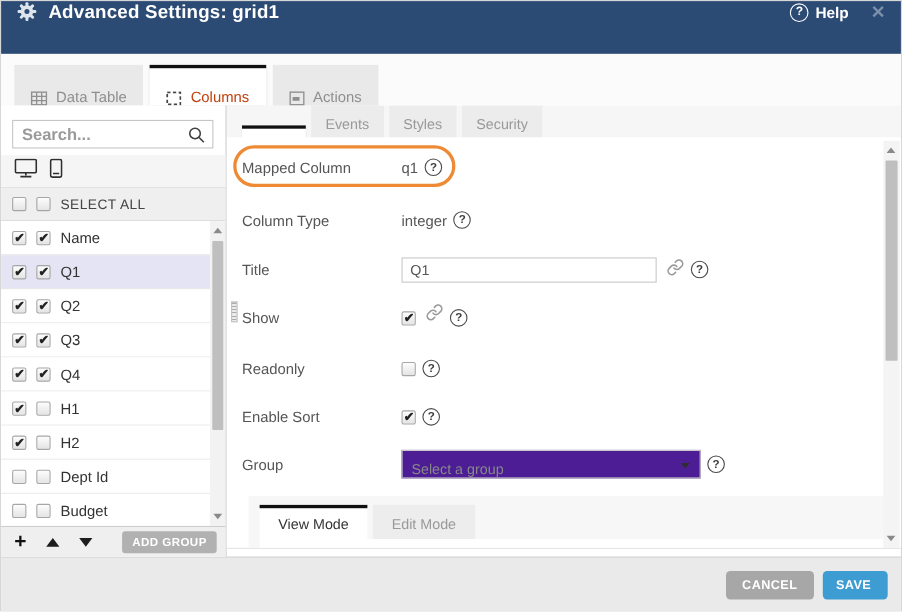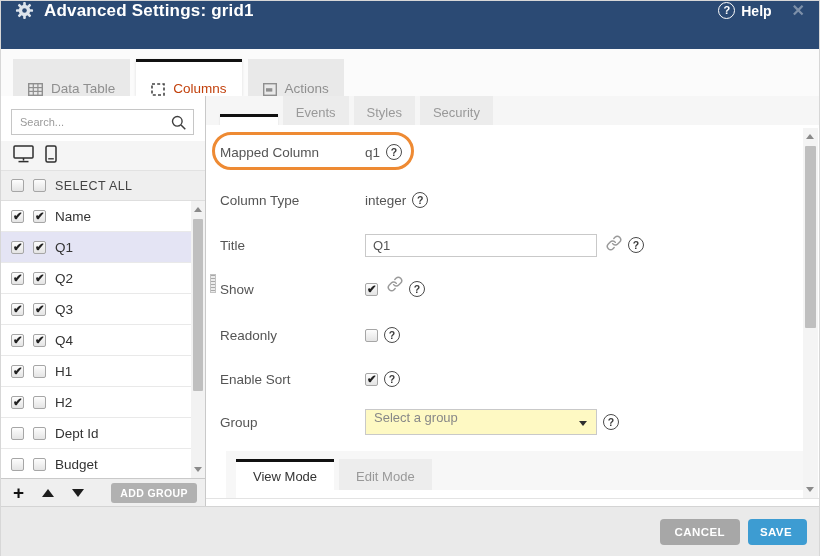--- a/index.html
+++ b/index.html
@@ -21,21 +21,21 @@
   .tab { background:#e9e9e9; color:#8f8f8f; font-size:13.5px; padding:0 15px; display:flex; align-items:flex-end; gap:8px; height:37px; border-top:3px solid transparent; cursor:pointer; }
   .tab.active { background:#fff; color:#c2410c; border-top:3px solid #111; box-shadow:0 1px 3px rgba(0,0,0,.12); }
 
   
   .content { display:flex; height:410px; position:relative; }
 
   
   .sidebar { width:205px; border-right:1px solid #c9c9c9; display:flex; flex-direction:column; background:#fff; }
   .search-wrap { padding:13px 11px 6px 10px; }
   .search-box { position:relative; border:1px solid #c6c6c6; height:26px; display:flex; align-items:center; background:#fff; }
-  .search-box input { border:none; outline:none; font-size:11px; color:#777; width:100%; padding:0 28px 0 8px; font-family:inherit; background:transparent; }
+  .search-box input { border:none; outline:none; font-size:15px; color:#777; width:100%; padding:0 28px 0 8px; font-family:inherit; background:transparent;font-weight:bold; }
   .search-box input::placeholder { color:#9a9a9a; }
   .search-ic { position:absolute; right:6px; top:4px; cursor:pointer; }
   .device-row { height:30px; background:#f5f5f5; border-bottom:1px solid #e2e2e2; display:flex; align-items:center; gap:11px; padding-left:12px; }
   .select-all { height:30px; background:#efefef; border-bottom:1px solid #dedede; display:flex; align-items:center; gap:9px; padding-left:10px; font-size:12.5px; color:#444; letter-spacing:.4px; }
   .col-list { flex:1; position:relative; overflow:hidden; }
   .col-rows { margin-right:14px; }
   .col-row { height:31px; border-bottom:1px solid #e9e9e9; display:flex; align-items:center; gap:9px; padding-left:10px; font-size:13.5px; color:#333; background:#fff; cursor:pointer; }
   .col-row.selected { background:#e4e4f4; }
 
   .cb { width:13px; height:13px; border:1px solid #a6a6a6; border-radius:2px; background:linear-gradient(#fdfdfd,#e4e4e4); position:relative; flex-shrink:0; cursor:pointer; }
@@ -63,21 +63,21 @@
   .ptab { background:#ececec; color:#999; font-size:13px; padding:0 13px; display:flex; align-items:center; height:29px; border-top:3px solid transparent; cursor:pointer; }
   .ptab.active { background:#fff; color:#737373; border-top:3px solid #111; box-shadow:0 1px 2px rgba(0,0,0,.10);margin-top:18px; }
 
   .form-area { height:374px; position:relative; padding:0 20px 0 14px; overflow:hidden; background:#fff; border-bottom:1px solid #e3e3e3; }
   .frow { display:flex; align-items:center; position:relative; }
   .flabel { width:145px; font-size:13.5px; color:#555; flex-shrink:0; }
   .fvalue { font-size:13.5px; color:#555; }
   .qicon { display:inline-block; width:16px; height:16px; border:1px solid #4a4a4a; border-radius:50%; color:#3c3c3c; font-size:10.5px; font-weight:bold; text-align:center; line-height:15px; margin-left:6px; flex-shrink:0; cursor:pointer; }
   .link-ic { margin-left:9px; flex-shrink:0; cursor:pointer; }
   .txt-input { width:232px; height:23px; border:1px solid #c9c9c9; padding:0 7px; font-size:13px; color:#555; font-family:inherit; outline:none; }
-  .selectbox { width:232px; height:26px; border:1px solid #c9c9c9; display:flex; align-items:flex-start; padding:0 24px 0 8px; font-size:13px; color:#888; position:relative; background:#fef9c3; cursor:pointer; }
+  .selectbox { width:272px; height:26px; border:1px solid #c9c9c9; display:flex; align-items:flex-end; padding:0 24px 0 8px; font-size:13px; color:#888; position:relative; background:#4c1d95; cursor:pointer; }
   .selectbox::after { content:""; position:absolute; right:9px; top:11px; border:4px solid transparent; border-top:5px solid #2e2e2e; }
 
   .annot { position:absolute; left:-8px; top:-8px; width:202px; height:38px; border:3px solid #ee8a33; border-radius:19px; pointer-events:none; z-index:4; }
 
   
   .mode-section { margin-top:16px; margin-left:6px; margin-right:-6px; background:#f7f7f7; padding:8px 0 0 10px; }
   .mode-tabs { display:flex; gap:5px; }
   .mtab { background:#ededed; color:#999; font-size:13px; padding:0 17px; display:flex; align-items:center; height:31px; border-top:3px solid transparent; cursor:pointer; }
   .mtab.active { background:#fff; color:#333; border-top:3px solid #111;justify-content:flex-end; }
   .mode-content { background:#fff; padding:12px 0 30px 10px; }

